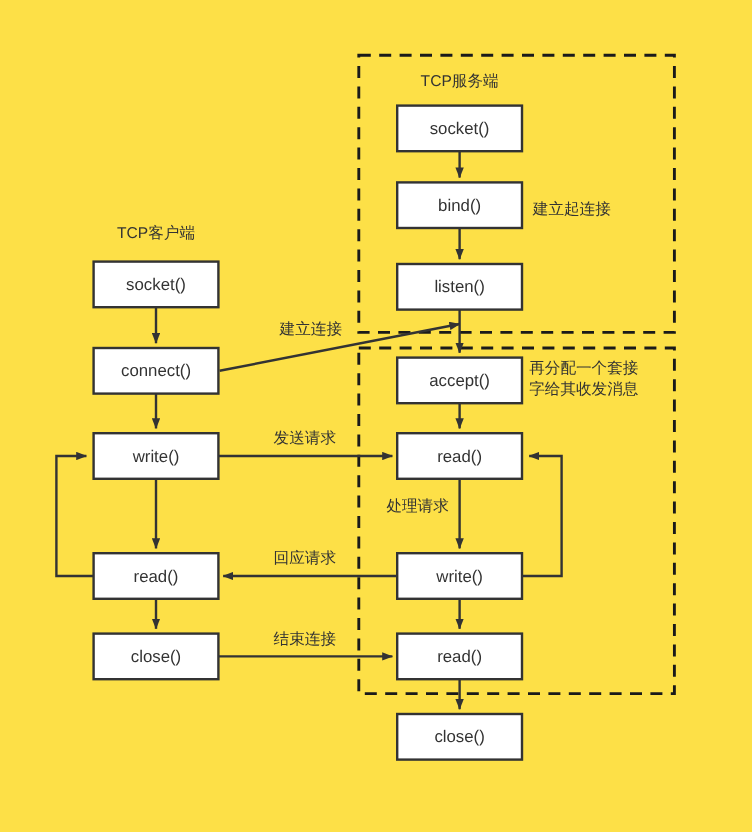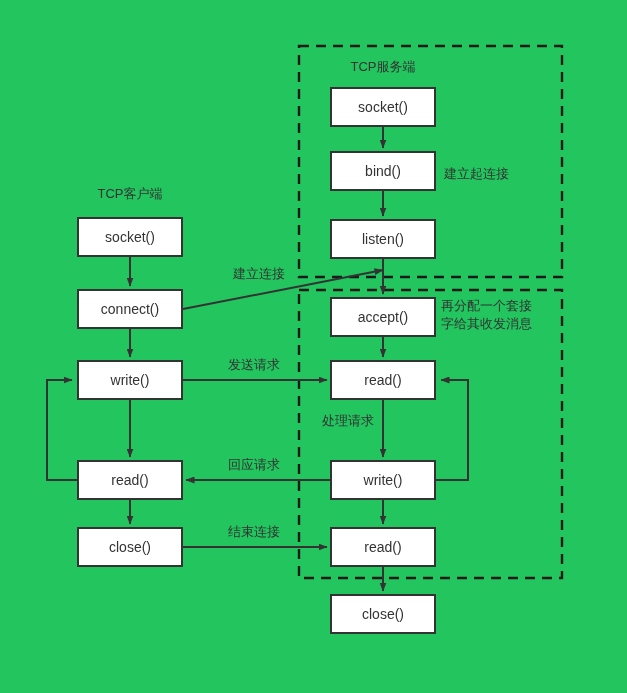--- a/index.html
+++ b/index.html
@@ -10,21 +10,21 @@
   body {
     width: 627px;
     height: 693px;
     font-family: "Liberation Sans", "DejaVu Sans", sans-serif;
     overflow: hidden;
   }
   #diagram-root {
     position: relative;
     width: 627px;
     height: 693px;
-    background: #22c55e;
+    background: #fde047;
   }
   svg.diagram {
     display: block;
     width: 627px;
     height: 693px;
   }
   .node-rect {
     fill: #ffffff;
     stroke: #333333;
     stroke-width: 2;

